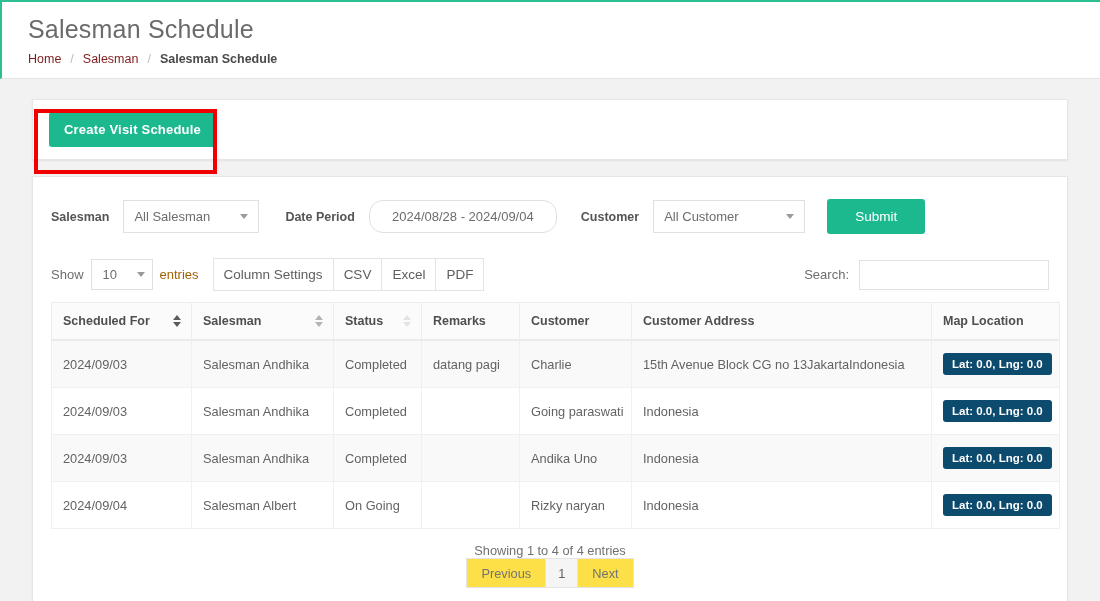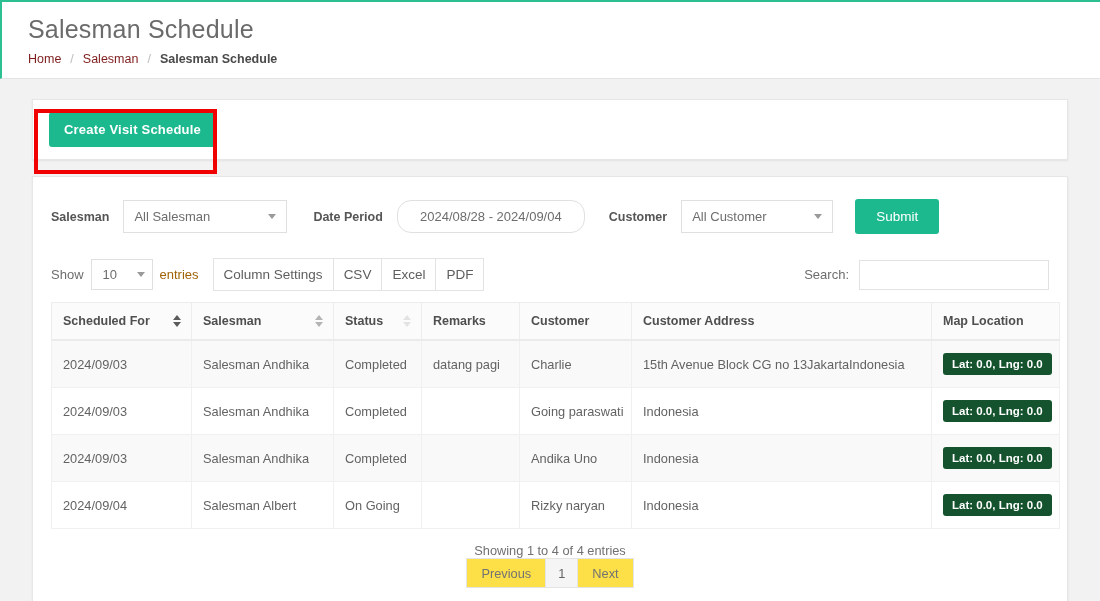--- a/index.html
+++ b/index.html
@@ -96,35 +96,35 @@
     background: #fff;
     height: 33px;
     font-family: "Liberation Sans", sans-serif;
     font-size: 13px;
     color: #6d6d6d;
     padding: 0 10px;
     display: flex;
     align-items: center;
     position: relative;
   }
-  .select-box { width: 164px; justify-content: space-between; }
+  .select-box { width: 136px; justify-content: space-between; }
   .select-box.cust { width: 152px; }
   .chev {
     width: 0; height: 0;
     border-left: 4px solid transparent;
     border-right: 4px solid transparent;
     border-top: 5px solid #9a9a9a;
     margin-left: 8px;
     flex: 0 0 auto;
   }
   .sel-val { overflow: hidden; white-space: nowrap; }
   .text-box.date { width: 188px; justify-content: center; border-radius: 14px; }
   .btn-submit {
     background: #1cb98f; color: #fff; border-radius: 3px;
-    height: 35px; padding: 0 21px; font-size: 13.5px;
+    height: 35px; padding: 0 28px; font-size: 13.5px;
   }
 
   
   .toolbar {
     display: flex;
     align-items: center;
     justify-content: space-between;
     margin-top: 18px;
   }
   .tb-left { display: flex; align-items: center; gap: 0; }
@@ -200,21 +200,21 @@
   .sort-ic i.dn { border-top: 5px solid #d7d7d7; }
   .sort-ic.mid i.up { border-bottom-color: #b4b4b4; }
   .sort-ic.mid i.dn { border-top-color: #b4b4b4; }
   .sort-ic.active i.up { border-bottom-color: #5b5b5b; }
   .sort-ic.active i.dn { border-top-color: #5b5b5b; }
   .sort-ic.light i.up { border-bottom-color: #e3e3e3; }
   .sort-ic.light i.dn { border-top-color: #e3e3e3; }
 
   .badge-loc {
     display: inline-block;
-    background: #14532d;
+    background: #0c4a6e;
     color: #fff;
     font-size: 11.5px;
     font-weight: bold;
     padding: 5px 9px;
     border-radius: 3px;
     white-space: nowrap;
   }
 
   
   .tfoot {

